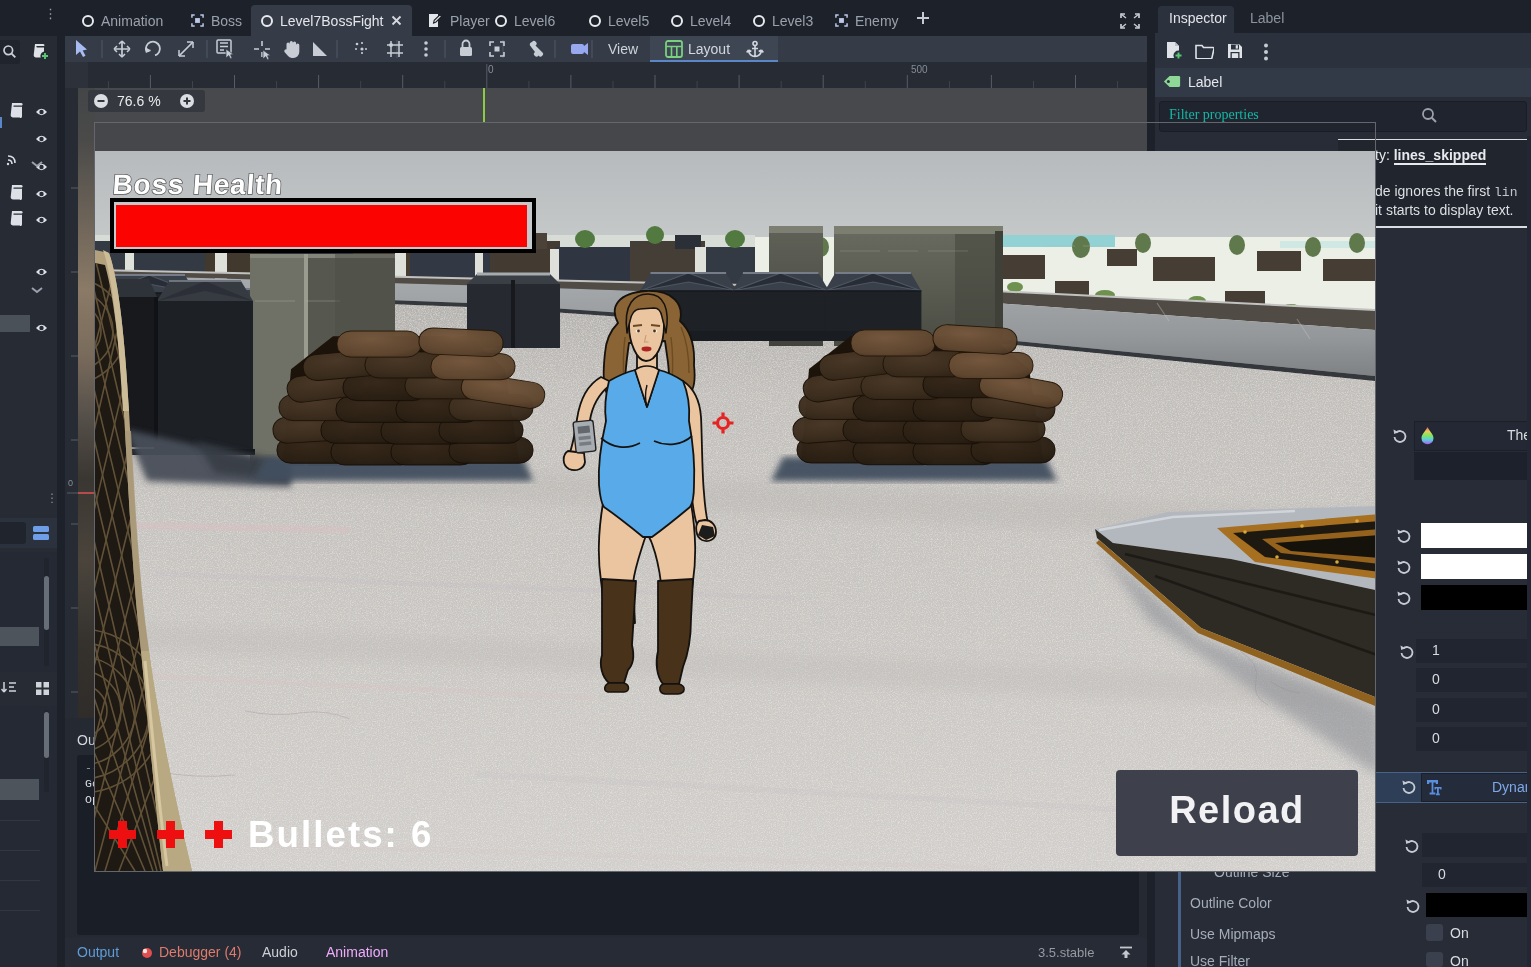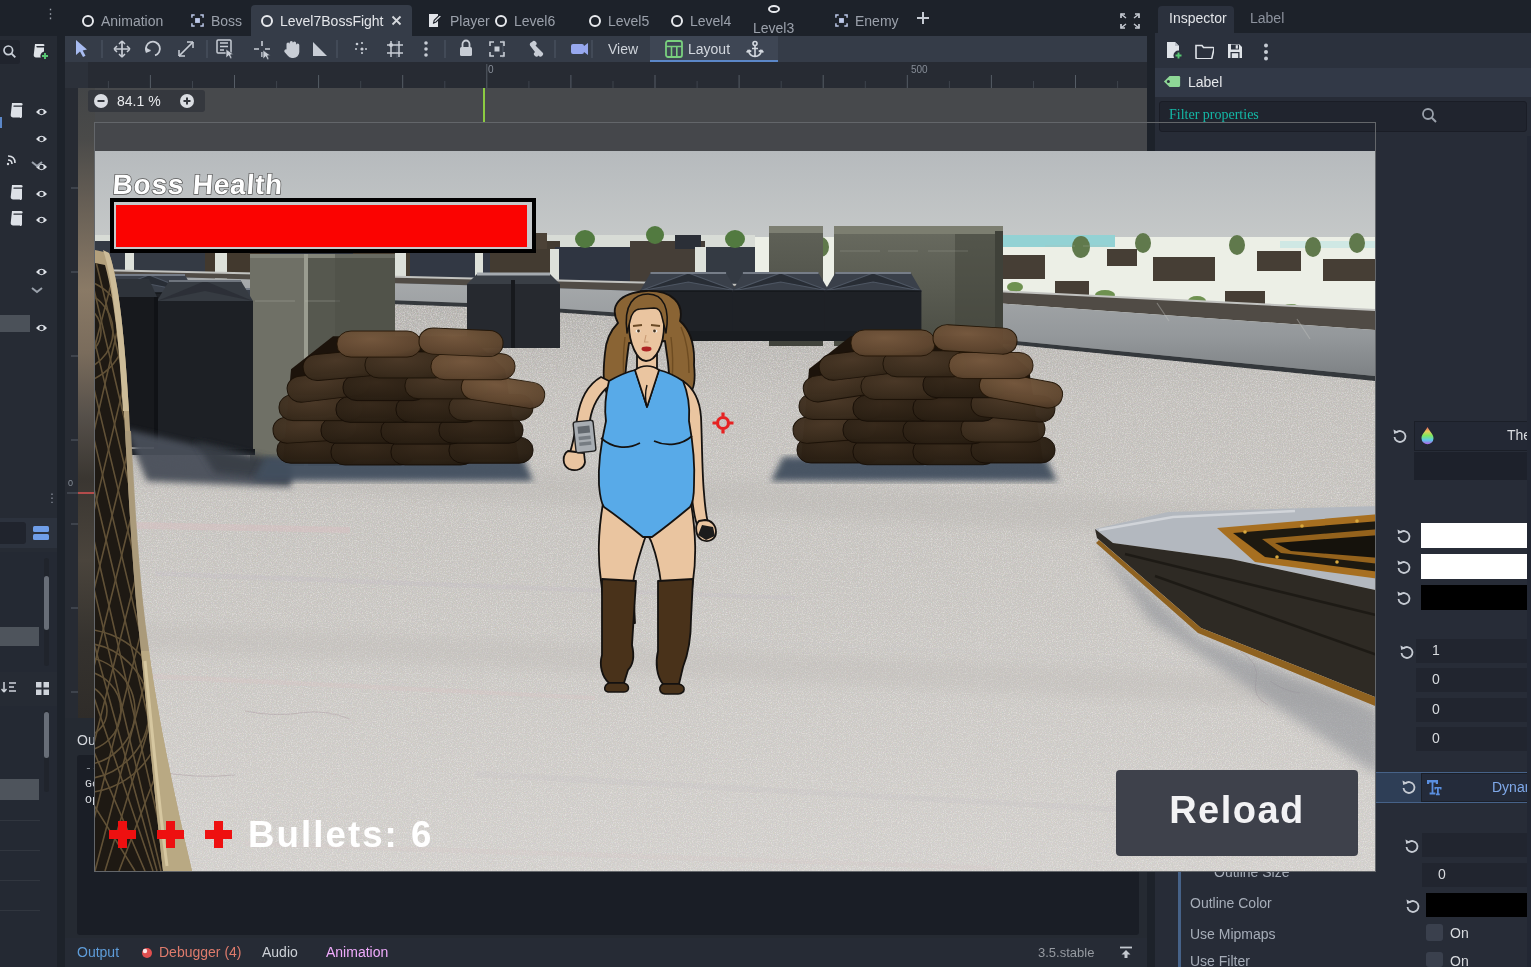--- a/index.html
+++ b/index.html
@@ -127,21 +127,21 @@
         <span>Level6</span>
       </div>
     <div class="tab" style="left:514px;">
       <span class="circ"></span>
         <span>Level5</span>
       </div>
     <div class="tab" style="left:596px;">
       <span class="circ"></span>
         <span>Level4</span>
       </div>
-    <div class="tab" style="left:678px;flex-direction:column;">
+    <div class="tab" style="left:678px;">
       <span class="circ"></span>
         <span>Level3</span>
       </div>
     <div class="tab" style="left:760px;">
       <svg class="n2d" viewBox="0 0 14 14">
           <g stroke="#bcc8e8" stroke-width="1.6" fill="none">
             <path d="M1 4V1h3M10 1h3v3M13 10v3h-3M4 13H1v-3"></path>
           </g>
           <rect x="4.4" y="4.4" width="5.2" height="5.2" fill="#bcc8e8"></rect>
         </svg>
@@ -280,21 +280,21 @@
 
     <div class="abs" style="left:13px;top:404px;width:17px;height:2px;background:#c85050;opacity:.85;"></div>
 
     <div class="abs" style="left:418px;top:0;width:2px;height:35px;background:#8ccc42;"></div>
 
     <div class="abs" style="left:23px;top:2px;width:117px;height:22px;background:#35383e;border-radius:3px;"></div>
     <svg class="abs" style="left:28px;top:5px" width="16" height="16" viewBox="0 0 16 16">
         <circle cx="8" cy="8" r="7" fill="#dadde2"></circle>
         <path d="M4.5 8h7" stroke="#33363c" stroke-width="2"></path>
       </svg>
-    <div class="abs" style="left:52px;top:5px;font-size:14px;color:#e8eaed;">84.1 %</div>
+    <div class="abs" style="left:52px;top:5px;font-size:14px;color:#e8eaed;">76.6 %</div>
     <svg class="abs" style="left:114px;top:5px" width="16" height="16" viewBox="0 0 16 16">
         <circle cx="8" cy="8" r="7" fill="#dadde2"></circle>
         <path d="M4.5 8h7M8 4.5v7" stroke="#33363c" stroke-width="2"></path>
       </svg>
   </div>
 
   <div class="abs" id="outputpanel" style="left:65px;top:718px;width:1082px;height:220px;background:#252a32;">
     <div class="abs" style="left:12px;top:14px;font-size:14px;color:#d4d7dc;">Output</div>
     <div class="abs" style="left:12px;top:37px;width:1062px;height:180px;background:#1a1e26;border-radius:3px;">
       <div style="padding:5px 8px;font-family:'Liberation Mono',monospace;font-size:11.5px;color:#9aa0a8;line-height:16px;">---- ---<br><span style="color:#d9dce1;">Godot<br>OpenG</span></div>
@@ -452,20 +452,25 @@
         <path d="M2.5 1.5 l.7 4.5 4.3-1.8z" fill="#c6cbd3"></path>
       </svg>
     <div class="abs" style="left:271px;top:893px;width:105px;height:24px;background:#000;"></div>
     <div class="abs" style="left:35px;top:926px;color:#a6adb8;">Use Mipmaps</div>
     <div class="abs" style="left:271px;top:924px;width:17px;height:17px;background:#3a404d;border-radius:3px;"></div>
     <div class="abs" style="left:295px;top:925px;color:#d8dbdf;">On</div>
     <div class="abs" style="left:35px;top:953px;color:#a6adb8;">Use Filter</div>
     <div class="abs" style="left:271px;top:952px;width:17px;height:15px;background:#3a404d;border-radius:3px;"></div>
     <div class="abs" style="left:295px;top:953px;color:#d8dbdf;">On</div>
     
+    <div class="abs" style="left:183px;top:139px;width:193px;height:89px;background:#21262e;border-top:1px solid #d9dce0;border-bottom:2px solid #d9dce0;">
+      <div class="abs" style="left:37px;top:7px;color:#e8eaed;">ty: <b style="border-bottom:2px solid #e8eaed;">lines_skipped</b></div>
+      <div class="abs" style="left:37px;top:43px;color:#dcdfe3;">de ignores the first <span style="font-family:'Liberation Mono',monospace;font-size:13px;color:#c0c5cc;">lin</span></div>
+      <div class="abs" style="left:37px;top:62px;color:#dcdfe3;">it starts to display text.</div>
+    </div>
     <div class="abs" style="left:372px;top:136px;width:4px;height:831px;background:#222733;"></div>
   </div>
 
   <div class="abs" id="gamewin" style="left:95px;top:123px;width:1280px;height:748px;box-shadow:0 0 0 1px #63666a;">
     <div class="abs" id="gamescene" style="left:0;top:28px;width:1280px;height:720px;background:#c0c2c2;">
     <svg width="1280" height="720" viewBox="0 0 1280 720">
       <defs>
         <linearGradient id="skyg" x1="0" y1="0" x2="0" y2="1">
           <stop offset="0" stop-color="#b6babd"></stop>
               <stop offset="1" stop-color="#c9cccb"></stop>

